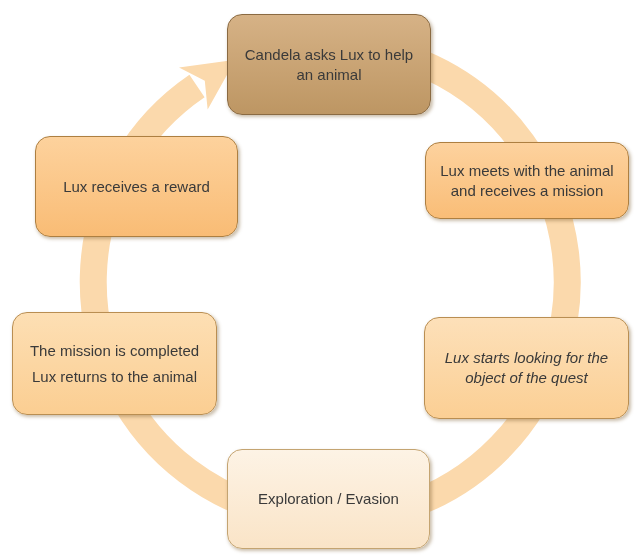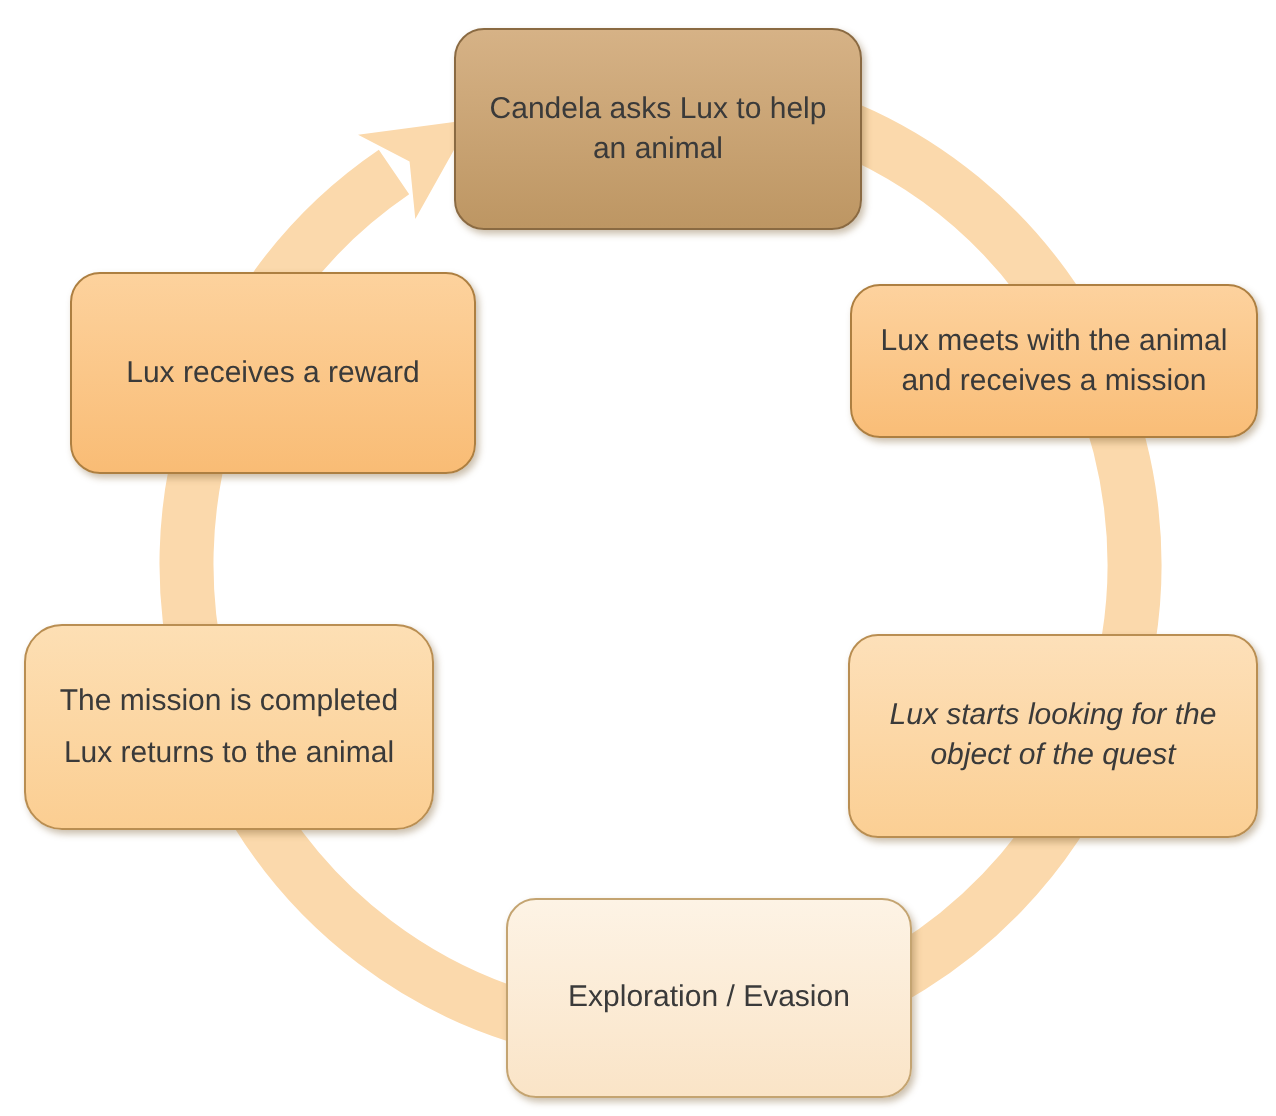--- a/index.html
+++ b/index.html
@@ -63,25 +63,25 @@
   </div>
 
   <div class="node pos-upper-right" style="background: linear-gradient(rgb(253, 210, 158), rgb(249, 189, 119)); border-color: rgb(173, 127, 65);">
     <div class="line">Lux meets with the animal and receives a mission</div>
   </div>
 
   <div class="node pos-lower-right" style="background: linear-gradient(rgb(253, 224, 185), rgb(251, 207, 148)); border-color: rgb(185, 142, 82);">
     <div class="line">Lux starts looking for the object of the quest</div>
   </div>
 
-  <div class="node pos-bottom" style="background: linear-gradient(rgb(253, 243, 229), rgb(250, 228, 199)); border-color: rgb(196, 164, 113); margin-left: 26px;">
+  <div class="node pos-bottom" style="background: linear-gradient(rgb(253, 243, 229), rgb(250, 228, 199)); border-color: rgb(196, 164, 113);">
     <div class="line">Exploration / Evasion</div>
   </div>
 
-  <div class="node pos-lower-left" style="background: linear-gradient(rgb(253, 223, 180), rgb(251, 206, 146)); border-color: rgb(185, 142, 82); border-radius: 19px;">
+  <div class="node pos-lower-left" style="background: linear-gradient(rgb(253, 223, 180), rgb(251, 206, 146)); border-color: rgb(185, 142, 82);">
     <div class="line">The mission is completed</div>
     <div class="line">Lux returns to the animal</div>
   </div>
 
   <div class="node pos-upper-left" style="background: linear-gradient(rgb(253, 210, 157), rgb(249, 188, 117)); border-color: rgb(173, 127, 65);">
     <div class="line">Lux receives a reward</div>
   </div>
 
 </div>
 

